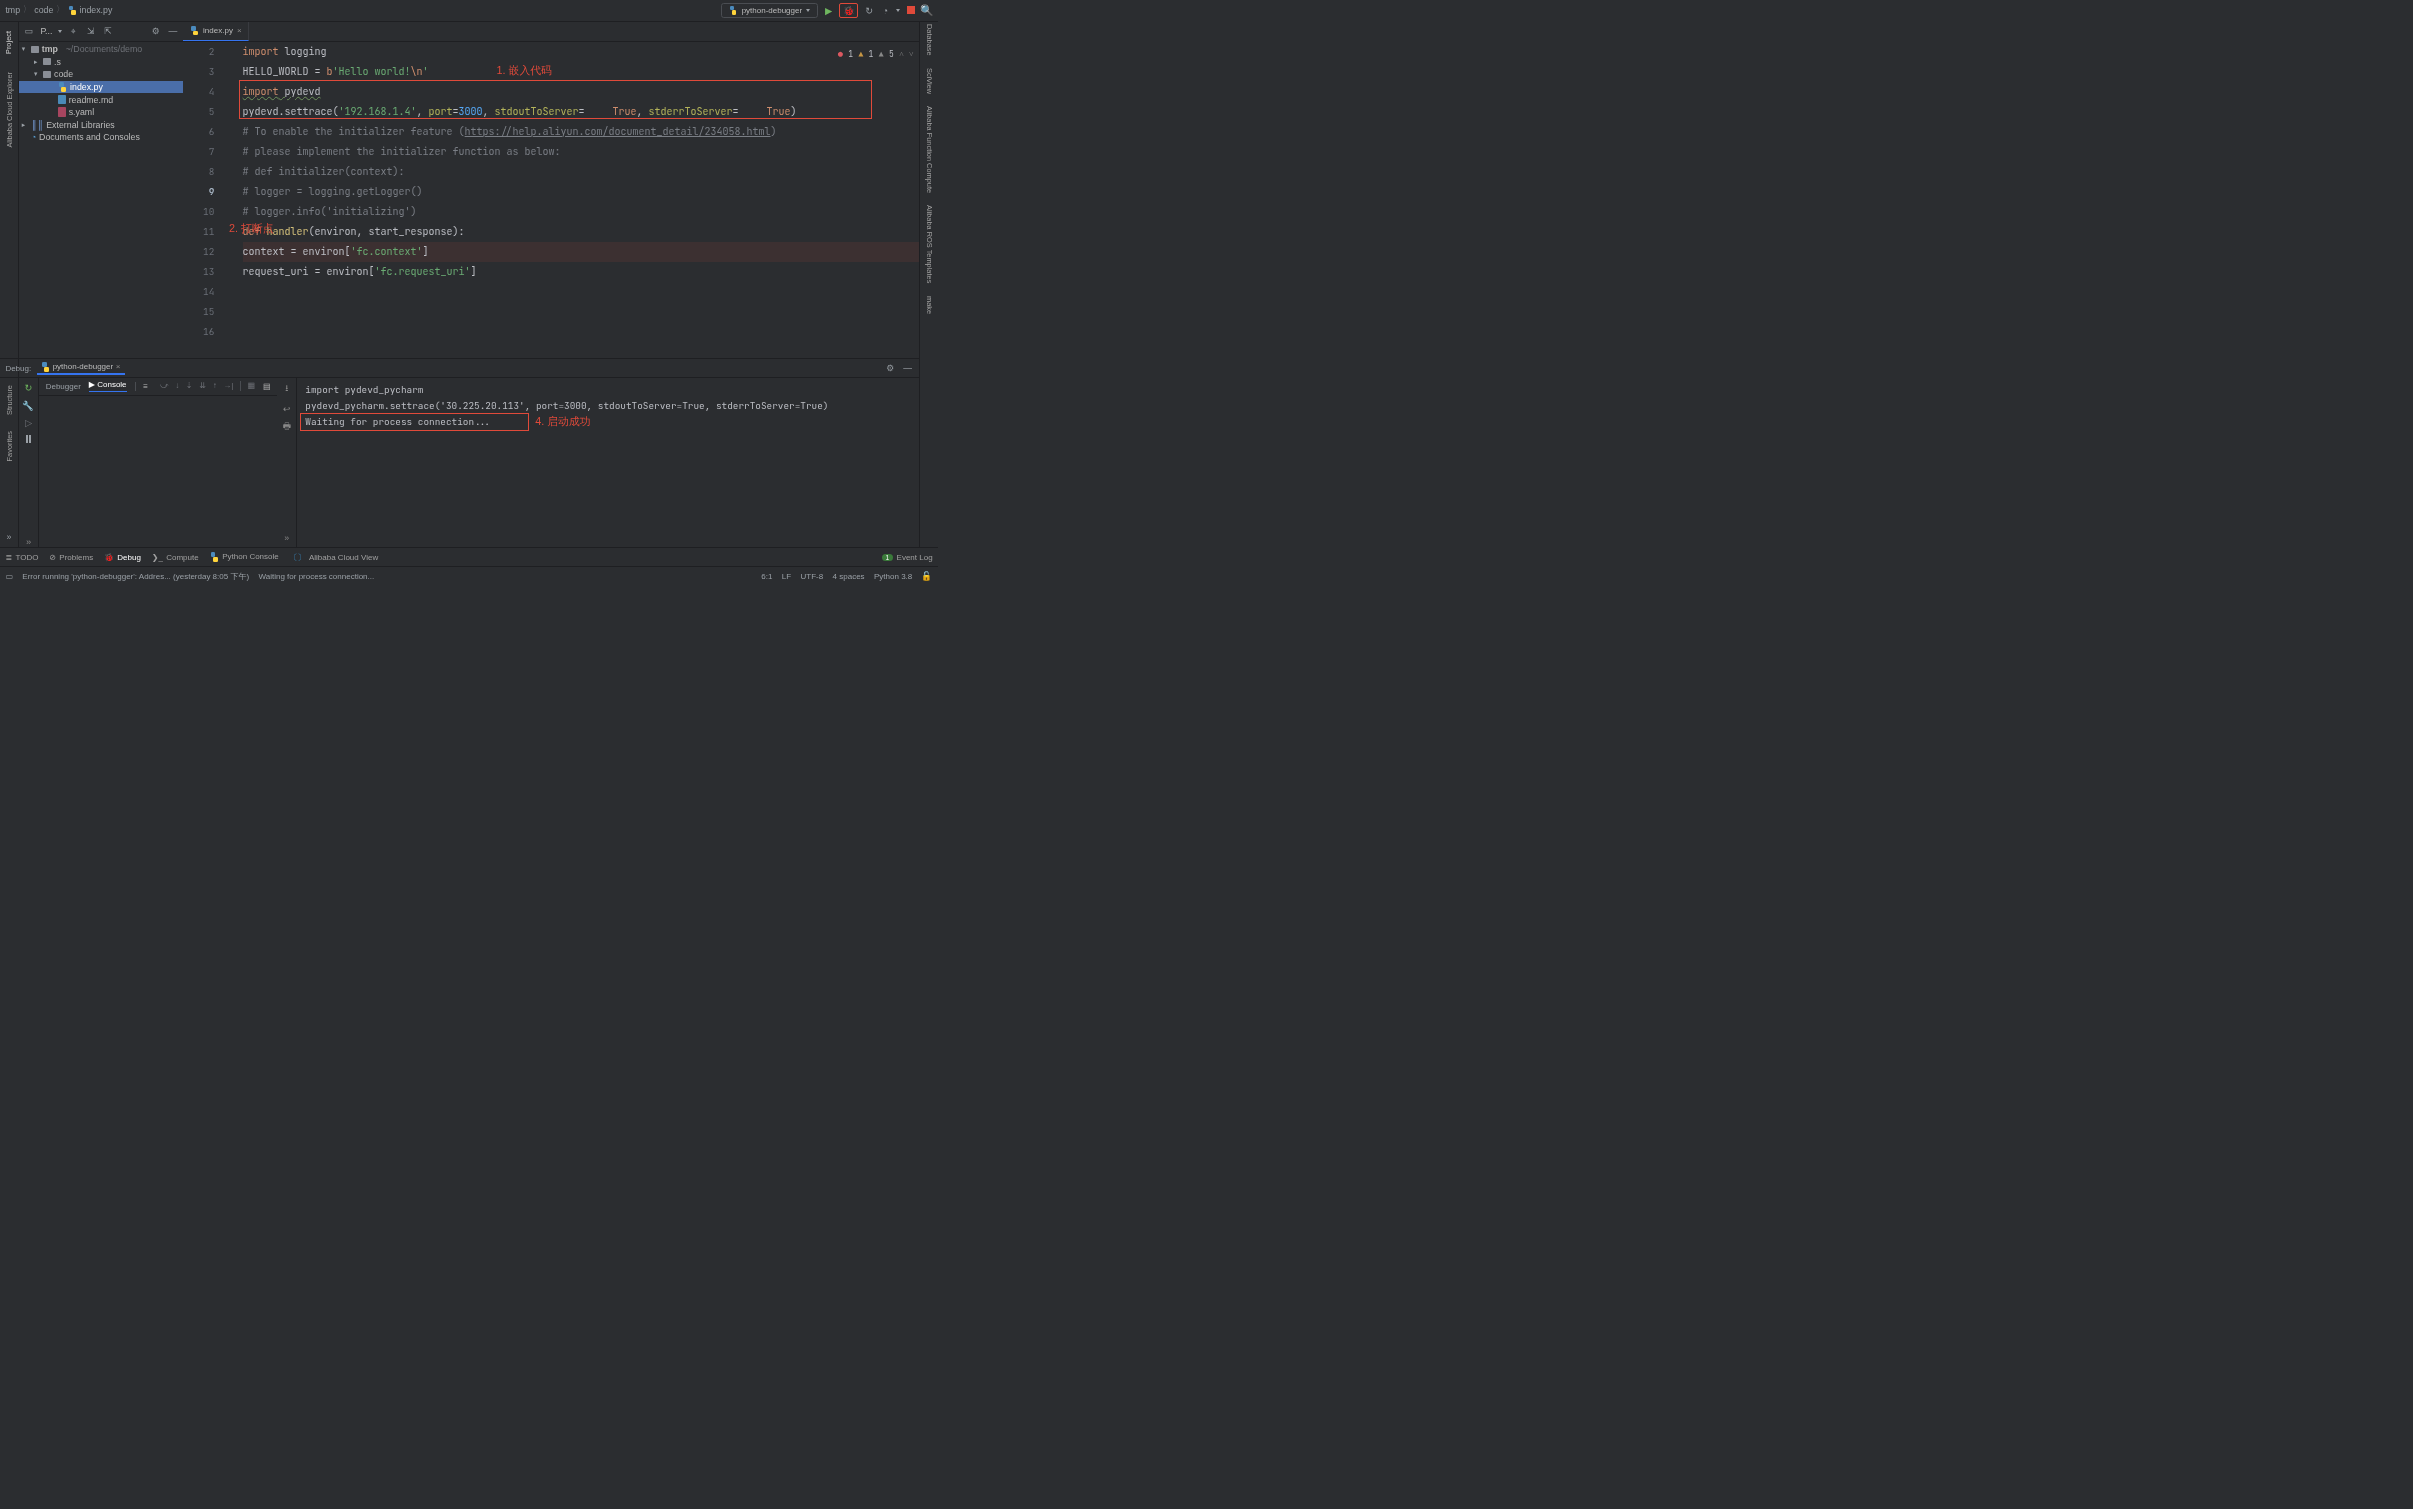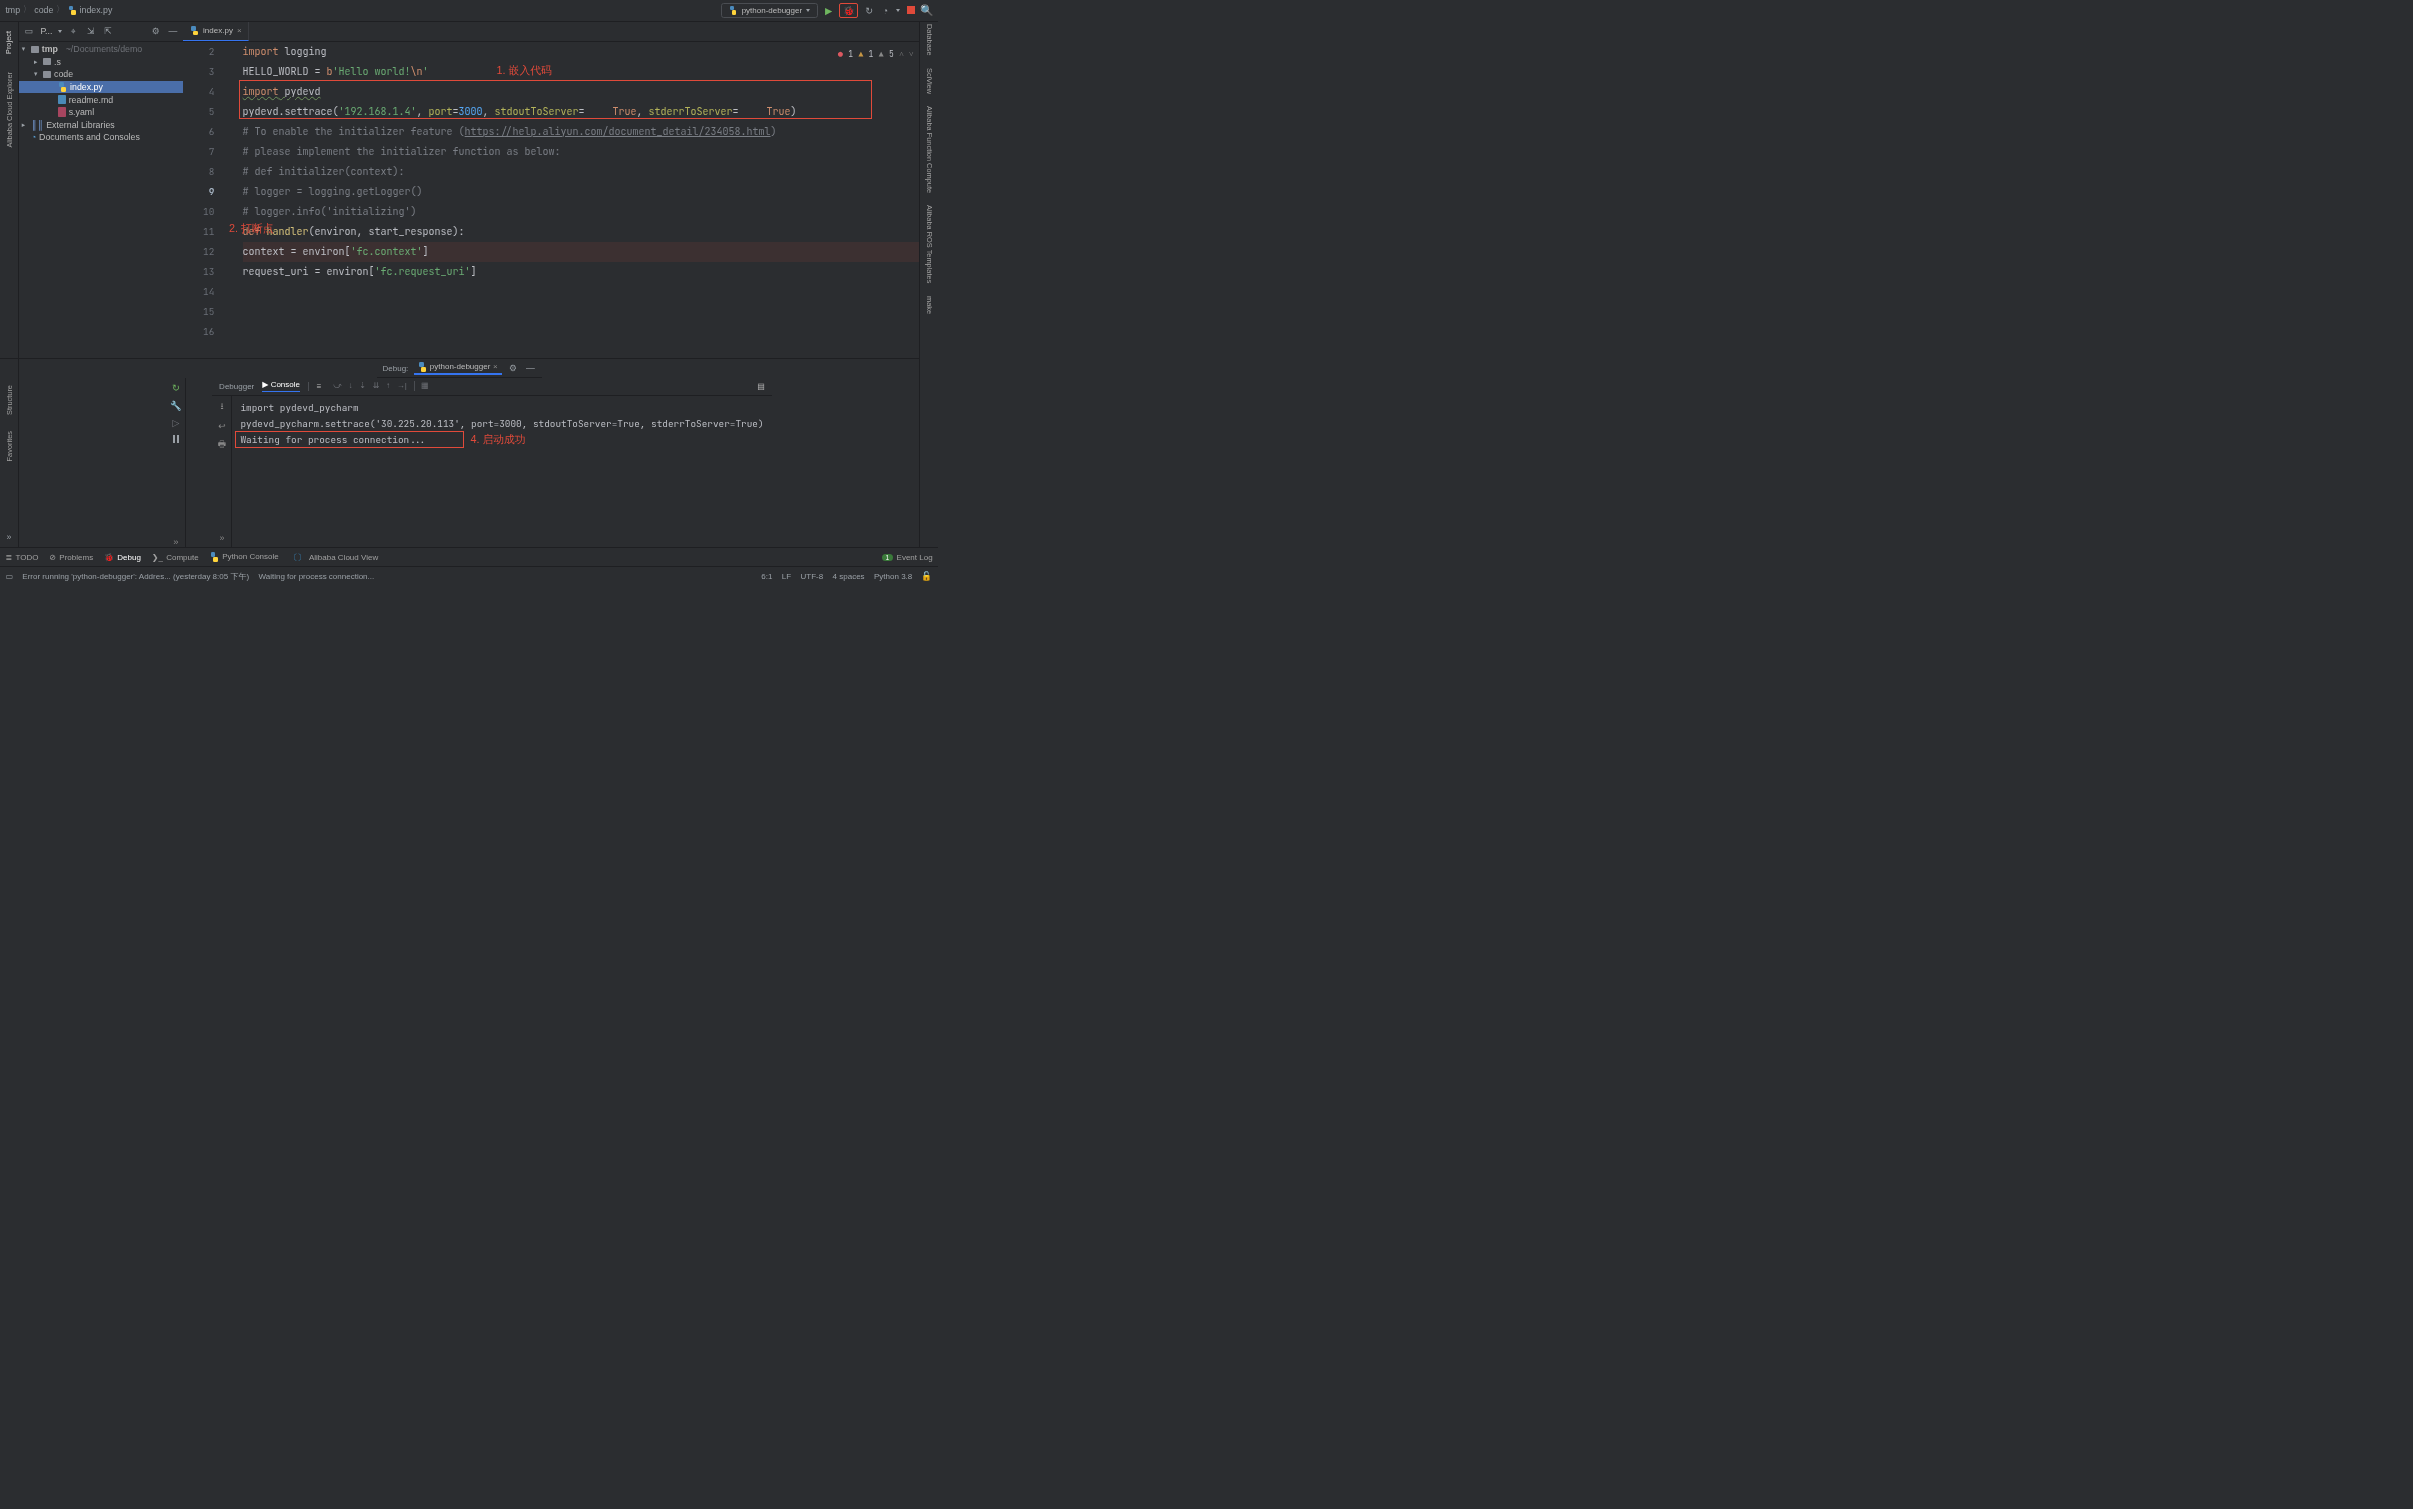--- a/index.html
+++ b/index.html
@@ -196,21 +196,20 @@
 .label3 { position: absolute; right: 20px; top: 23px; }
 
 
 .debugpanel {
   position: absolute;
   left: 0; right: 19px; top: 358px;
   bottom: 38px;
   border-top: 0.7px solid #1e1f22;
   display: flex;
   flex-direction: column;
-  align-items: center;
 }
 .debughead {
   height: 19px;
   display: flex;
   align-items: center;
   padding: 0 5.4px;
   font-size: 8px;
   gap: 5.4px;
   border-bottom: 0.7px solid #1e1f22;
 }
@@ -230,21 +229,21 @@
   align-items: center;
   padding-top: 4px;
   gap: 6.7px;
   border-right: 0.7px solid #1e1f22;
 }
 .dbgtools .t { color: #9aa0a6; cursor: pointer; font-size: 9.4px; }
 .dbgtools .t.green { color: #6fb65f; }
 .dbgtools .pausebar { display: flex; gap: 1.3px; }
 .dbgtools .pausebar span { width: 2px; height: 8px; background: #9aa0a6; }
 
-.dbgmain { flex: 1; display: flex; flex-direction: column; margin-left: 26px; }
+.dbgmain { flex: 1; display: flex; flex-direction: row; }
 .dbgtabs2 {
   height: 17.5px;
   display: flex;
   align-items: center;
   gap: 8px;
   padding: 0 6.7px;
   border-bottom: 0.7px solid #1e1f22;
   font-size: 8px;
 }
 .dbgtabs2 .tab { color: #9aa0a6; cursor: pointer; }

